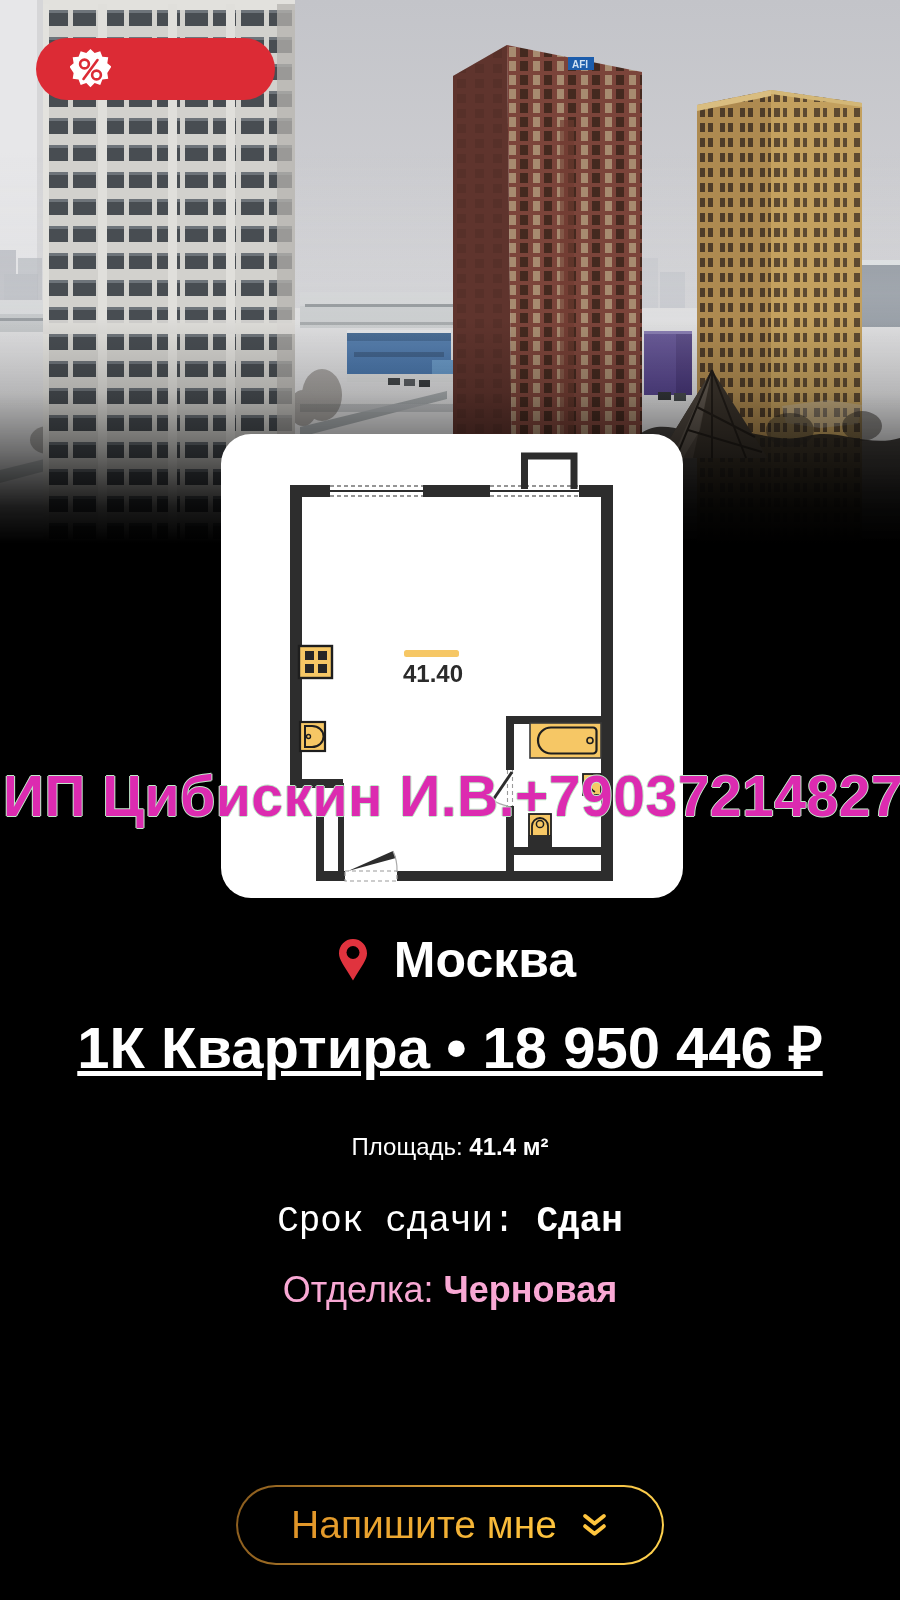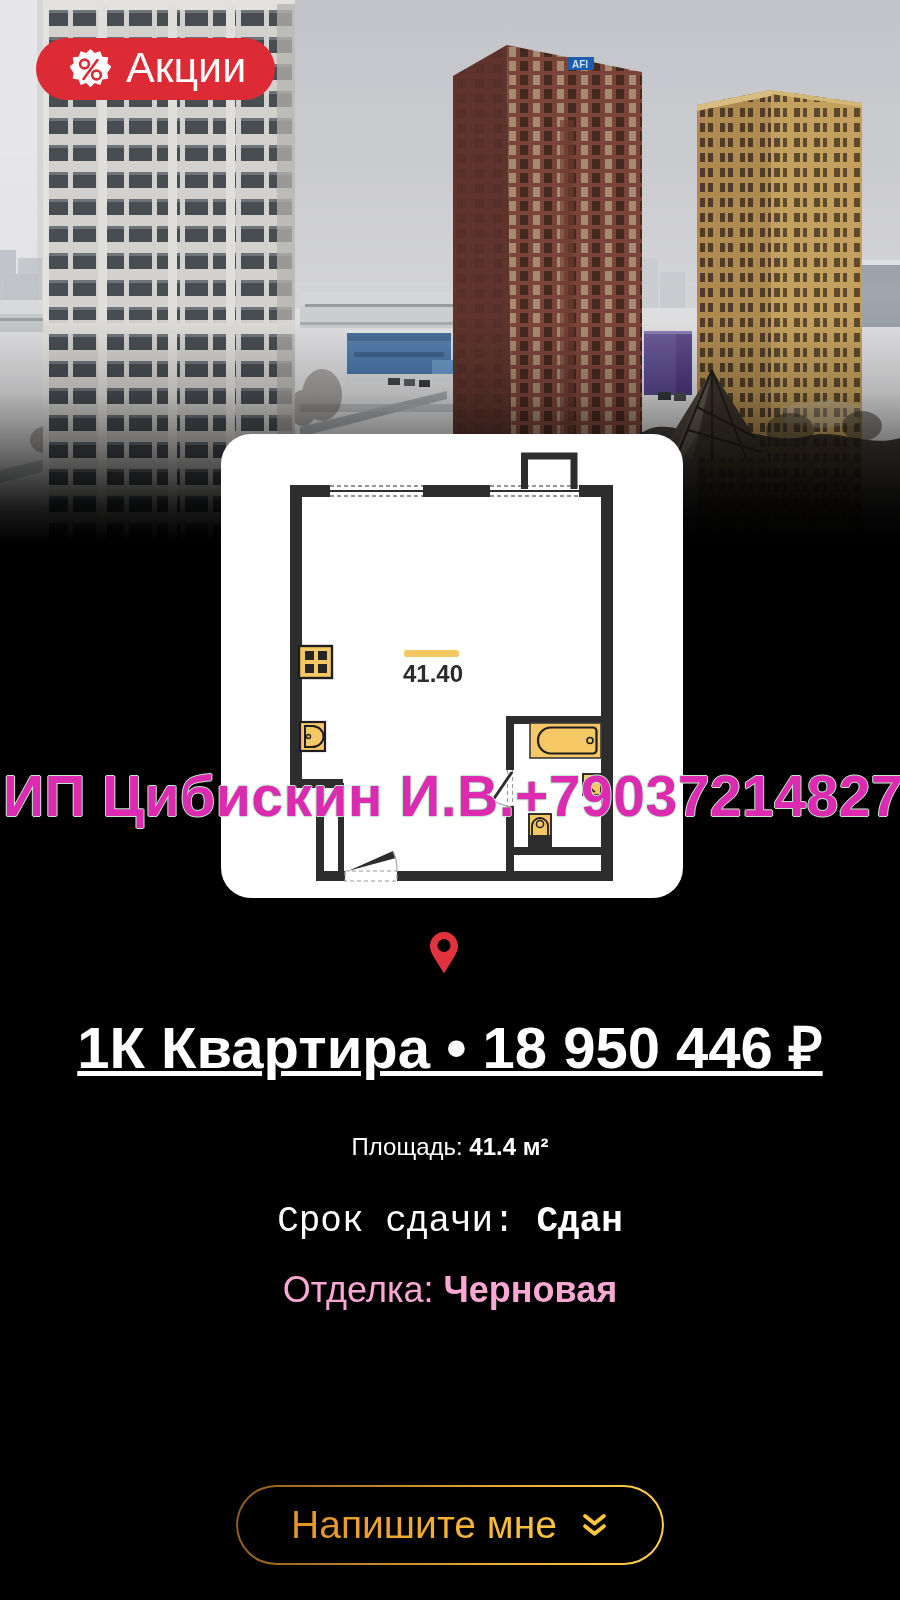--- a/index.html
+++ b/index.html
@@ -179,21 +179,20 @@
 
 <div class="abs" style="left:36px;top:38px;width:239px;height:62px;background:#dc2b35;border-radius:31px;display:flex;align-items:center;">
 
   <svg style="margin-left:34px;" width="41" height="41" viewBox="0 0 41 41">
     <path id="star" d="M20.5 0 L25 4.4 L31 2.3 L33.3 8.2 L39.6 8.9 L38.6 15.2 L43 19 L38.6 25.8 L39.6 32.1 L33.3 32.8 L31 38.7 L25 36.6 L20.5 41 L16 36.6 L10 38.7 L7.7 32.8 L1.4 32.1 L2.4 25.8 L-2 19 L2.4 15.2 L1.4 8.9 L7.7 8.2 L10 2.3 L16 4.4 Z" fill="#fff" transform="scale(0.93) translate(1.5,0)"></path>
     <circle cx="14.5" cy="15" r="4.4" fill="none" stroke="#dc2b35" stroke-width="2.6"></circle>
     <circle cx="26.5" cy="26" r="4.4" fill="none" stroke="#dc2b35" stroke-width="2.6"></circle>
     <line x1="27.5" y1="11" x2="13.5" y2="30" stroke="#dc2b35" stroke-width="2.6" stroke-linecap="round"></line>
   </svg>
 
-  <span style="color:#fff;font-size:43px;margin-left:15px;margin-top:-4px;">Акции</span>
 </div>
 
 <div class="abs" style="left:221px;top:434px;width:462px;height:464px;background:#fff;border-radius:30px;"></div>
 
 <div class="abs" style="left:221px;top:434px;width:462px;height:464px;">
 <svg width="462" height="464" viewBox="0 0 462 464">
   <g fill="#2d2d2d">
 
     <rect x="69" y="51" width="40" height="12"></rect>
 
@@ -293,20 +292,21 @@
      font-weight:bold;font-size:57px;letter-spacing:0.5px;color:#dc2bb0;z-index:5;
      text-shadow:-1px 0 0 #bfe9c8,1px 0 0 #bfe9c8,0 -1px 0 #bfe9c8,0 1px 0 #bfe9c8;">ИП Цибискин И.В.+79037214827</div>
 
 <div class="abs" style="left:7px;top:931px;width:900px;display:flex;align-items:center;justify-content:center;">
 
   <svg width="30" height="44" viewBox="0 0 30 44" style="margin-right:26px;">
     <path d="M15 1 C7 1 1 7.3 1 15.2 C1 22 6 27 15 42.5 C24 27 29 22 29 15.2 C29 7.3 23 1 15 1 Z" fill="#e0333e"></path>
     <circle cx="15" cy="14.5" r="6.5" fill="#000"></circle>
   </svg>
 
+  <span style="color:#fff;font-size:50px;font-weight:bold;">Москва</span>
 </div>
 
 <div class="abs" style="left:0;top:1006px;width:900px;text-align:center;color:#fff;
      font-size:58px;font-weight:bold;text-decoration:underline;">1К Квартира • 18 950 446 ₽</div>
 
 <div class="abs" style="left:0;top:1133px;width:900px;text-align:center;color:#fff;font-size:24px;">
   Площадь: <b>41.4 м²</b></div>
 
 <div class="abs" style="left:0;top:1201px;width:900px;text-align:center;color:#fff;font-size:36px;font-family:Liberation Mono, monospace;">
   Срок сдачи: <b>Сдан</b></div>

